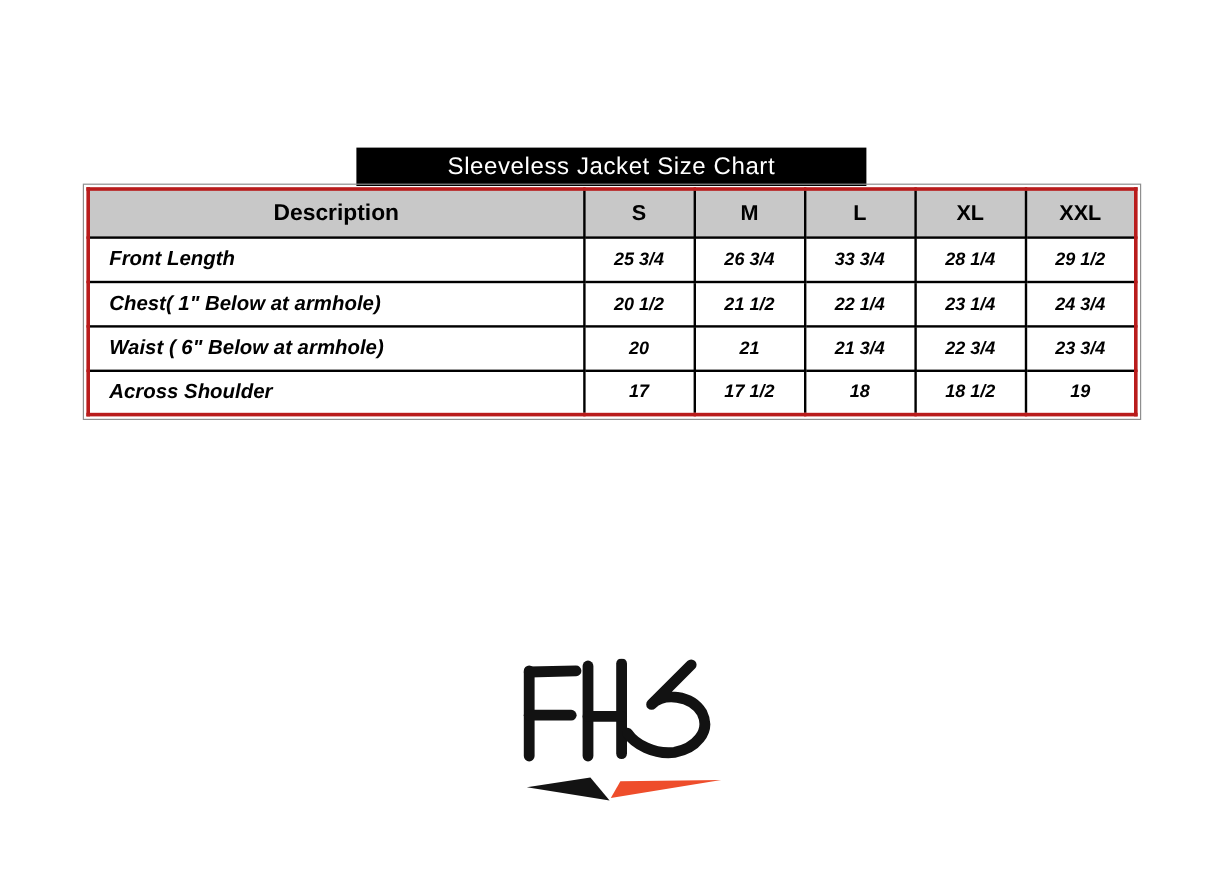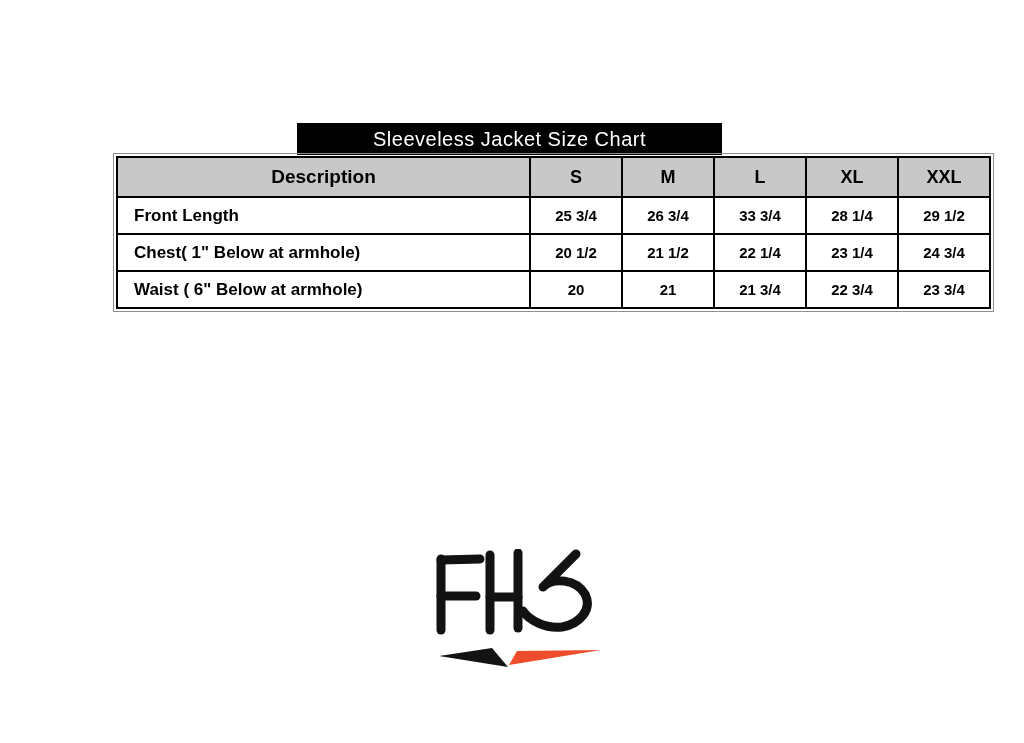--- a/index.html
+++ b/index.html
@@ -27,38 +27,37 @@
     white-space: nowrap;
   }
 
   
   table.chart {
     position: absolute;
     left: 72px; top: 156px;
     width: 874px;
     border-collapse: collapse;
     table-layout: fixed;
-    border: 1px solid #b91c1c;
+    border: 3px solid #b91c1c;
     outline: 1px solid #8f8f8f;
     outline-offset: 2px;
     background: #ffffff;
-    margin-left: 44px;
   }
   table.chart col.c-desc { width: 413px; }
   table.chart col.c-size { width: 92px; }
   table.chart th, table.chart td {
     border: 2px solid #000000;
     padding: 0;
     color: #000000;
     font-weight: bold;
     text-align: center;
     vertical-align: middle;
   }
   table.chart thead tr { height: 40px; }
-  table.chart tbody tr { height: 37px; }
+  table.chart tbody tr { height: 37px; font-style: italic; }
   table.chart th { background: #c8c8c8; font-size: 18px; }
   table.chart th.desc { font-size: 19px; }
   table.chart td.label {
     text-align: left;
     padding-left: 16px;
     font-size: 17px;
   }
   table.chart td.val { font-size: 15px; }
 
   
@@ -112,20 +111,28 @@
         <td class="val">24 3/4</td>
       </tr>
       <tr>
         <td class="label">Waist ( 6" Below at armhole)</td>
         <td class="val">20</td>
         <td class="val">21</td>
         <td class="val">21 3/4</td>
         <td class="val">22 3/4</td>
         <td class="val">23 3/4</td>
       </tr>
+      <tr>
+        <td class="label">Across Shoulder</td>
+        <td class="val">17</td>
+        <td class="val">17 1/2</td>
+        <td class="val">18</td>
+        <td class="val">18 1/2</td>
+        <td class="val">19</td>
+      </tr>
     </tbody>
   </table>
 
   <div class="logo-wrap">
     <svg class="logo-text" width="165" height="88" viewBox="0 0 165 88" role="img" aria-label="FHS">
       <g fill="none" stroke-width="9" stroke-linecap="round" stroke-linejoin="round" stroke="#121212">
 
         <path d="M11,10 L11,81"></path>
         <path d="M11,11 L50,10"></path>
         <path d="M11,47 L46,47"></path>

